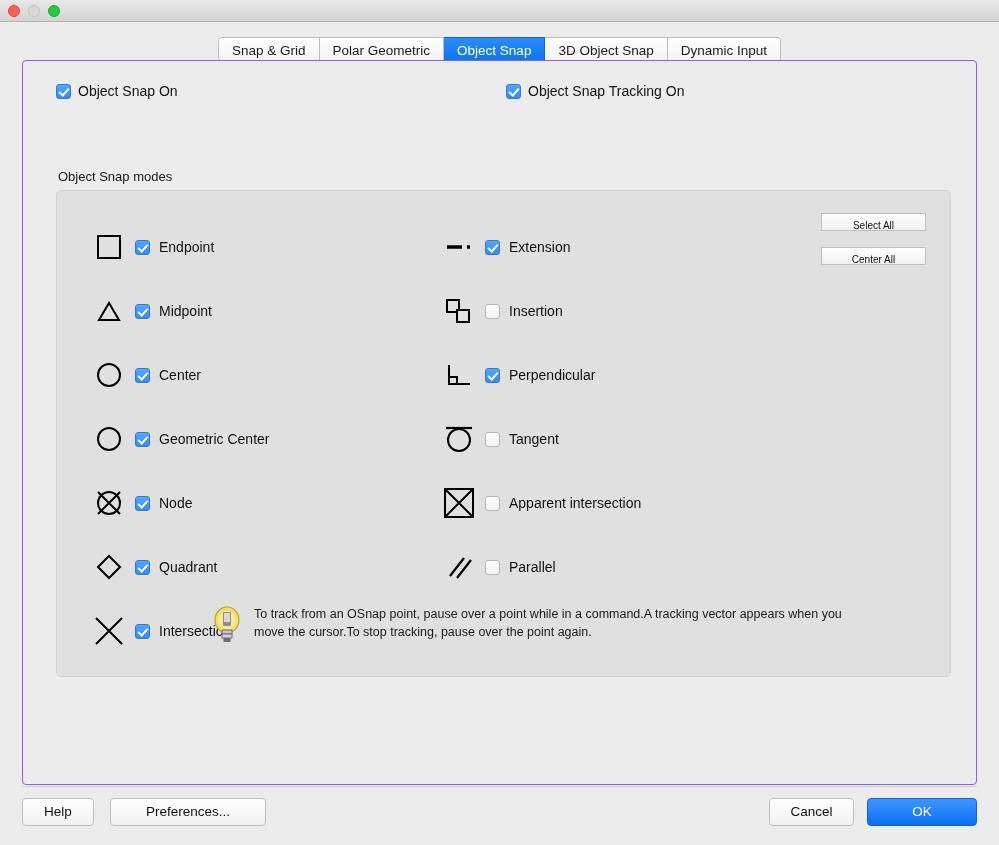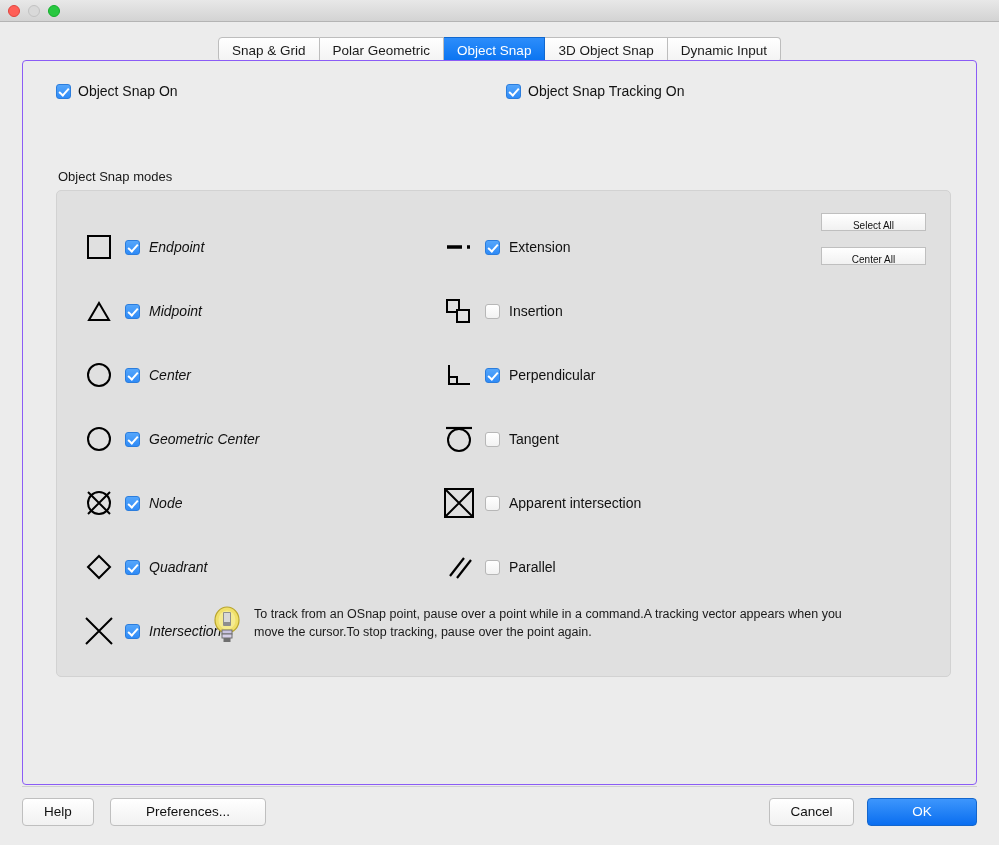--- a/index.html
+++ b/index.html
@@ -93,21 +93,21 @@
   .group-body{
     position:relative;
     height:487px;
     background:#e0e0e0;
     border:1px solid #d2d2d2;
     border-radius:5px;
   }
 
   .cols{ position:absolute; left:0; top:0; right:0; bottom:0; }
   .col{ position:absolute; top:24px; }
-  .col.left{ left:16px; width:350px;font-style:italic; }
+  .col.left{ left:26px; width:350px; }
   .col.right{ left:376px; width:360px; }
 
   .snaprow{
     height:64px;
     display:flex; align-items:center;
   }
   .snap-icon{
     width:52px; flex:none;
     display:flex; align-items:center; justify-content:center;
   }

